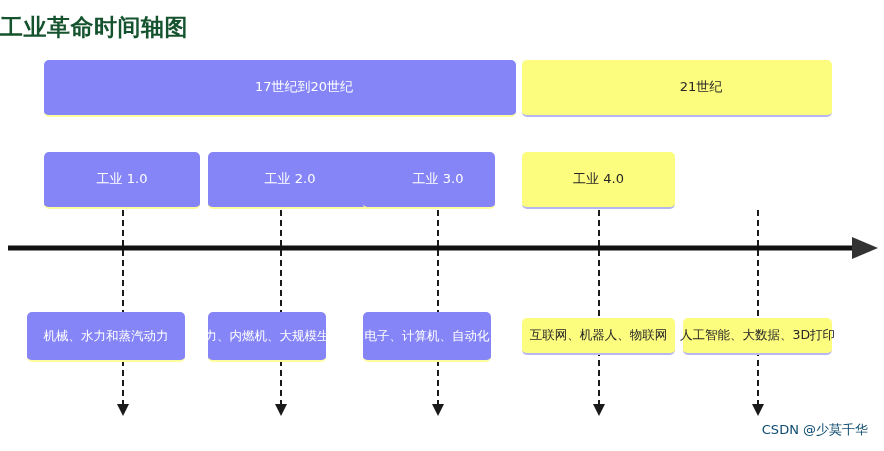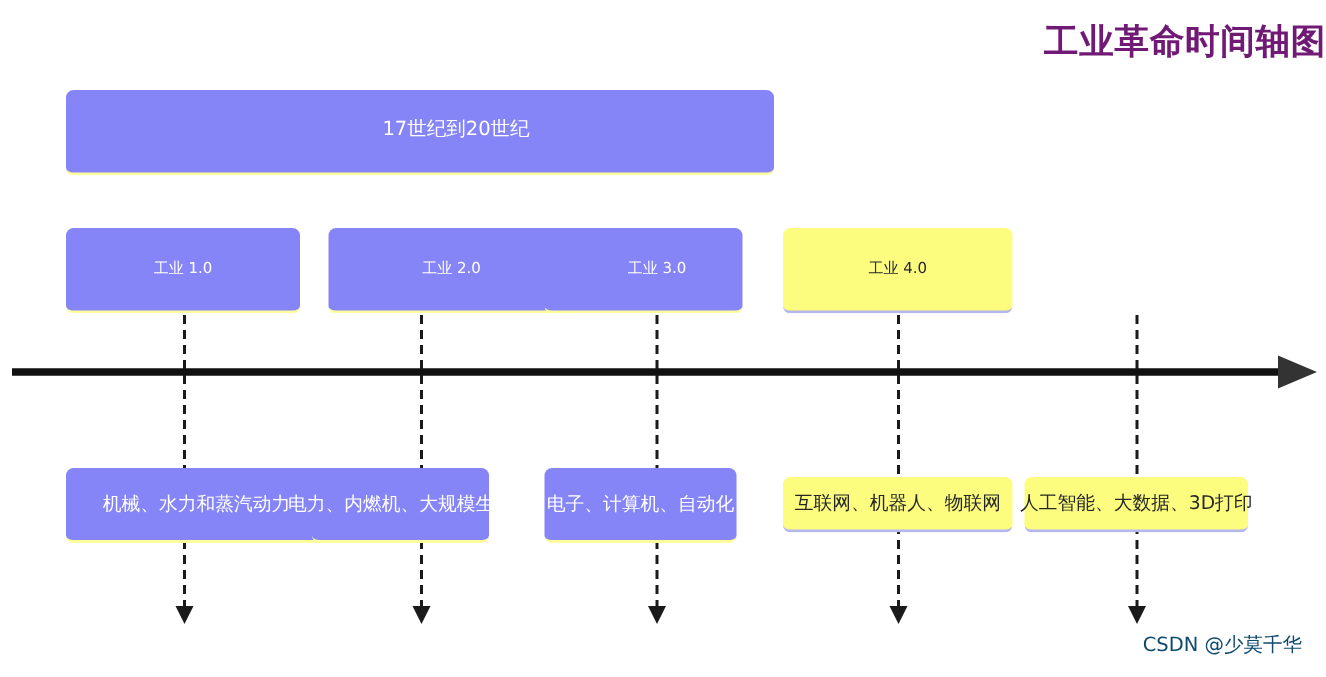--- a/index.html
+++ b/index.html
@@ -16,24 +16,24 @@
     height: 451px;
     background: #ffffff;
   }
 
   
   .title {
     position: absolute;
     top: 12px;
     left: 0;
     width: 884px;
-    text-align: right;
+    text-align: left;
     font-size: 23px;
     font-weight: bold;
-    color: #701a75;
+    color: #14532d;
     letter-spacing: 0.5px;
     white-space: nowrap;
   }
 
   
   .box {
     position: absolute;
     display: flex;
     align-items: center;
     justify-content: center;
@@ -54,32 +54,32 @@
   }
   .box .lbl { display: block; }
 
   
   .era { height: 57px; font-size: 13px; }
   .era.purple { left: 44px;  width: 472px; }
   .era.yellow { left: 522px; width: 310px; }
   .era { top: 60px; padding-left: 48px; }
 
   
-  .stage { top: 152px; height: 57px; font-size: 10px; }
+  .stage { top: 152px; height: 57px; font-size: 13px; }
   .stage.s1 { left: 44px;  width: 156px; }
-  .stage.s2 { left: 208px; width: 164px; margin-left: 11px; }
+  .stage.s2 { left: 208px; width: 164px; }
   .stage.s3 { left: 363px; width: 132px; padding-left: 18px; }
   .stage.s4 { left: 522px; width: 153px; }
   .stage.s5 { left: 683px; width: 149px; }
 
   
   .desc { font-size: 12.5px; }
   .desc.purple { top: 312px; height: 50px; }
   .desc.yellow { top: 318px; height: 37px; }
-  .desc.d1 { left: 44px;  width: 174px; white-space: normal; padding: 16px 6px; }
+  .desc.d1 { left: 27px;  width: 158px; white-space: normal; padding: 16px 6px; }
   .desc.d2 { left: 208px; width: 118px; }
   .desc.d3 { left: 363px; width: 128px; }
   .desc.d4 { left: 522px; width: 153px; }
   .desc.d5 { left: 683px; width: 149px; }
   .desc .lbl { overflow: visible; }
 
   
   .axis-wrap {
     position: absolute;
     left: 0; top: 228px;
@@ -127,20 +127,23 @@
 </head>
 <body>
 
 <div id="canvas">
 
   <div class="title">工业革命时间轴图</div>
 
   <div class="box era purple">
     <span class="lbl">17世纪到20世纪</span>
   </div>
+  <div class="box era yellow">
+    <span class="lbl">21世纪</span>
+  </div>
 
   <div class="box stage s1 purple">
     <span class="lbl">工业 1.0</span>
   </div>
   <div class="box stage s2 purple">
     <span class="lbl">工业 2.0</span>
   </div>
   <div class="box stage s3 purple">
     <span class="lbl">工业 3.0</span>
   </div>

